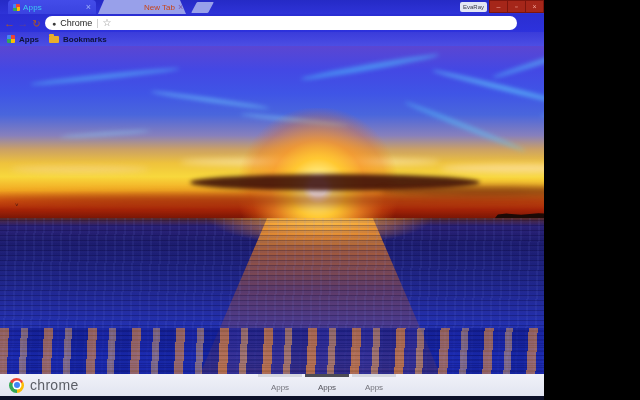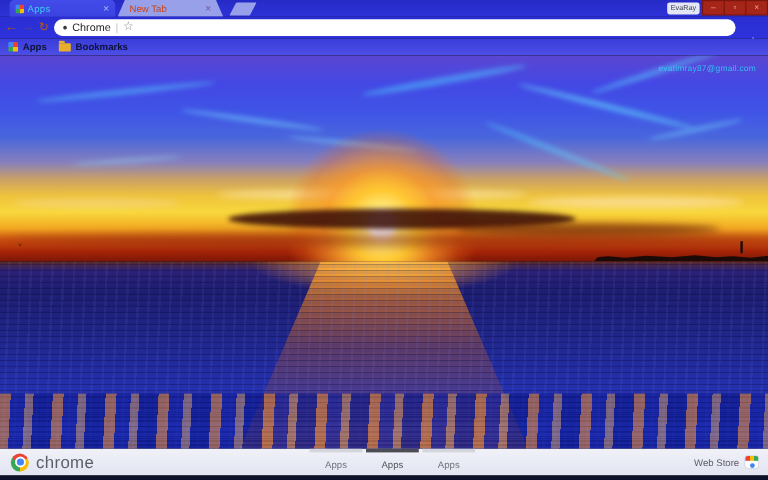--- a/index.html
+++ b/index.html
@@ -1,37 +1,37 @@
 <!DOCTYPE html>
 <html><head>
 <meta charset="utf-8">
 <style>
   * { margin:0; padding:0; box-sizing:border-box; }
   html,body { width:640px; height:400px; overflow:hidden; background:#000; }
   .app {
-    position:relative; width:640px; height:400px; overflow:hidden;
+    position:relative; width:544px; height:400px; overflow:hidden;
     font-family:"Liberation Sans", sans-serif;
     -webkit-font-smoothing:antialiased;
   }
 
   
   .tabstrip { position:absolute; top:0; left:0; right:0; height:14px;
     background:linear-gradient(#252ac6,#2e33d8); z-index:30; }
   .tab-active { position:absolute; left:8px; top:0; width:88px; height:14px;
     background:linear-gradient(#434ce9,#3a43e0); border-radius:4px 4px 0 0;
     display:flex; align-items:center; gap:3px; padding:0 5px; }
   .favicon-grid { width:7px; height:7px; border-radius:1px; flex:0 0 auto;
     background:conic-gradient(#ea4335 0 25%, #fbbc05 0 50%, #34a853 0 75%, #4285f4 0); }
   .tab-active .tab-label { flex:1; font-size:8px; color:#3ecbf2; letter-spacing:.2px;
     white-space:nowrap; overflow:hidden; }
   .tab-close { font-size:9px; line-height:1; color:#9fb2f8; cursor:default; }
   .tab-inactive { position:absolute; left:98px; top:0; width:88px; height:14px;
     background:#98a0ea; clip-path:polygon(6px 0, 82px 0, 88px 14px, 0 14px);
     display:flex; align-items:center; gap:3px; padding:0 10px; }
-  .tab-inactive .tab-label { flex:1; font-size:8px; color:#c8451a; white-space:nowrap; }
+  .tab-inactive .tab-label { flex:1; font-size:8px; color:#c8451a; white-space:nowrap;margin-left:36px; }
   .tab-inactive .tab-close { color:#7c56a8; }
   .newtab-btn { position:absolute; left:194px; top:2px; width:17px; height:11px;
     background:#98a0ea; transform:skewX(-28deg); border-radius:1px; }
   .profile-btn { position:absolute; right:57px; top:2px; width:27px; height:10px;
     background:#e3e6f4; border-radius:2px; font-size:6px; color:#383848;
     display:flex; align-items:center; justify-content:center; overflow:hidden; }
   .win-controls { position:absolute; right:0; top:0; width:55px; height:13px;
     background:#7c150d; display:flex; gap:1px; padding:1px; }
   .win-btn { flex:1; background:#a52619; color:#f2a49a; font-size:7px; line-height:1;
     display:flex; align-items:center; justify-content:center; }
@@ -250,20 +250,16 @@
       </div>
       <div class="bn-item active">
         <span class="bn-bar"></span>
         <span>Apps</span>
       </div>
       <div class="bn-item">
         <span class="bn-bar"></span>
         <span>Apps</span>
       </div>
     </div>
-    <div class="webstore">
-      <span class="ws-label">Web Store</span>
-      <span class="ws-icon"></span>
-    </div>
   </div>
   <div class="bottom-strip"></div>
 
 </div>
 
 </body></html>

